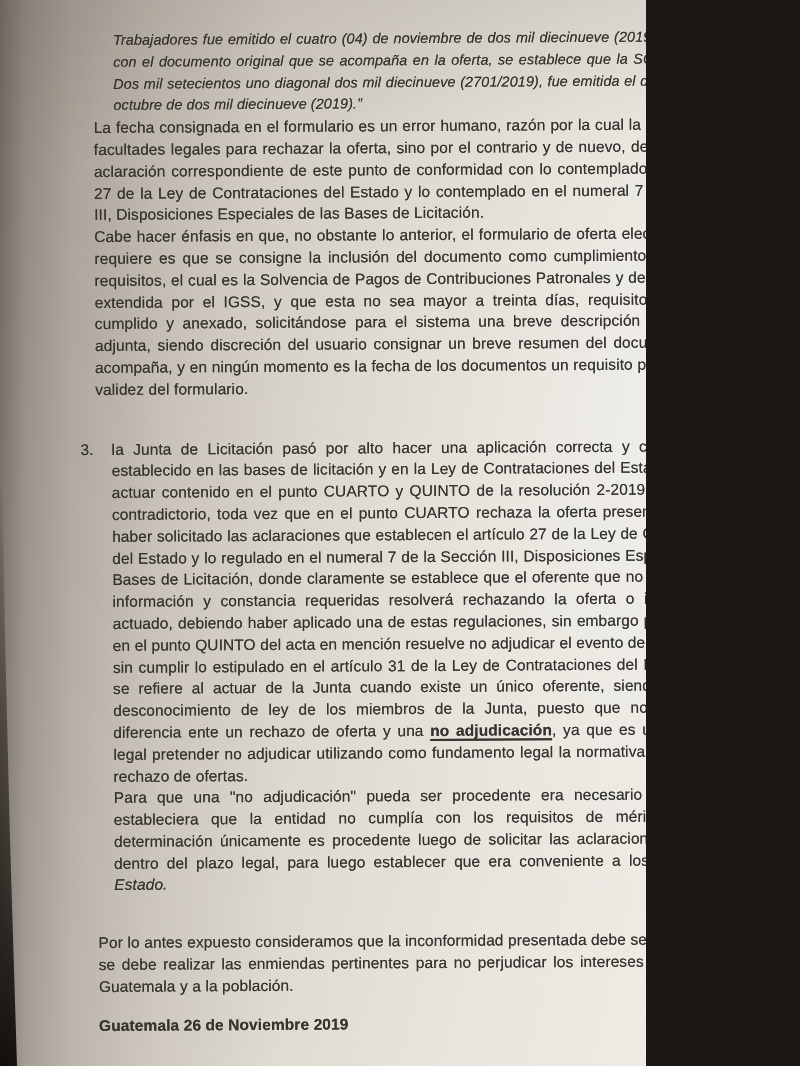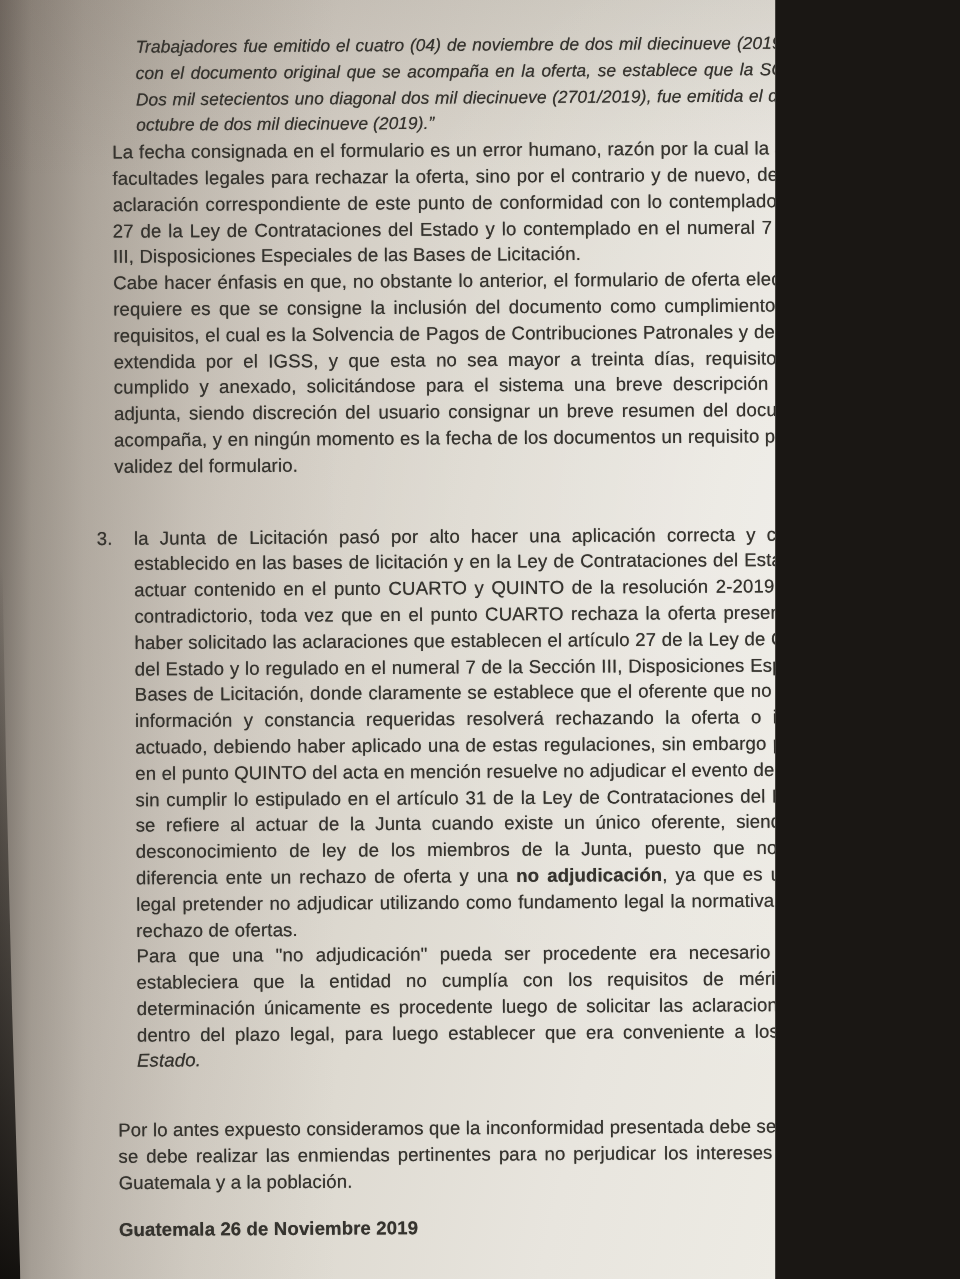--- a/index.html
+++ b/index.html
@@ -91,20 +91,21 @@
     margin-top: 17px;
     font-weight: bold;
     text-align: left;
   }
   .seg-u {
     text-decoration-thickness: 1.4px;
     text-underline-offset: 2.5px;
   }
   .seg-bu {
     font-weight: bold;
+    text-decoration: underline;
     text-decoration-thickness: 1.6px;
     text-underline-offset: 2.5px;
   }
   .seg-i {
     font-style: italic;
   }
 </style>
 </head>
 <body>
 

